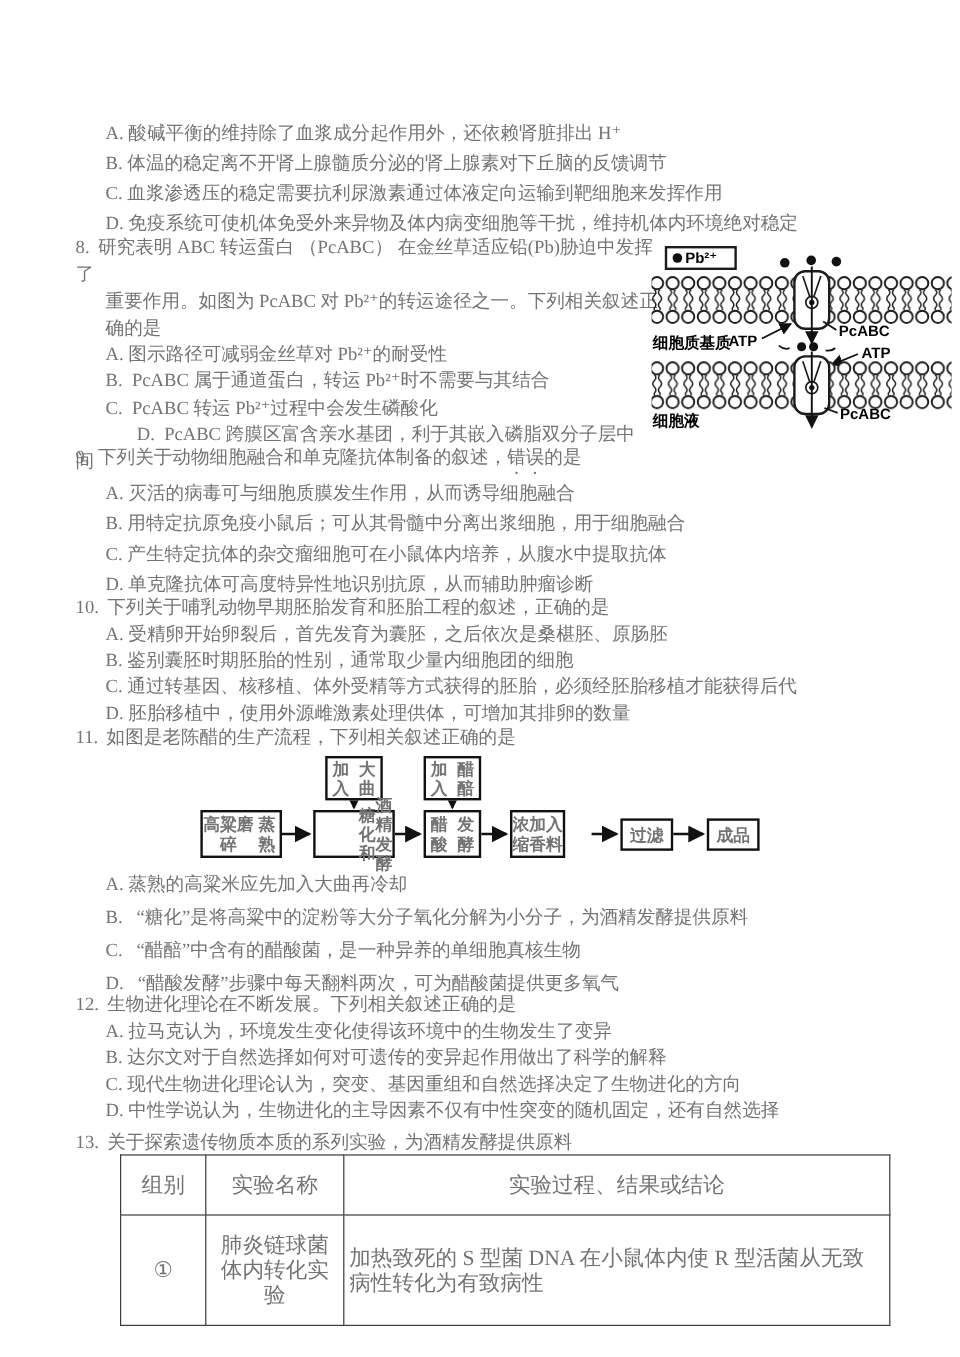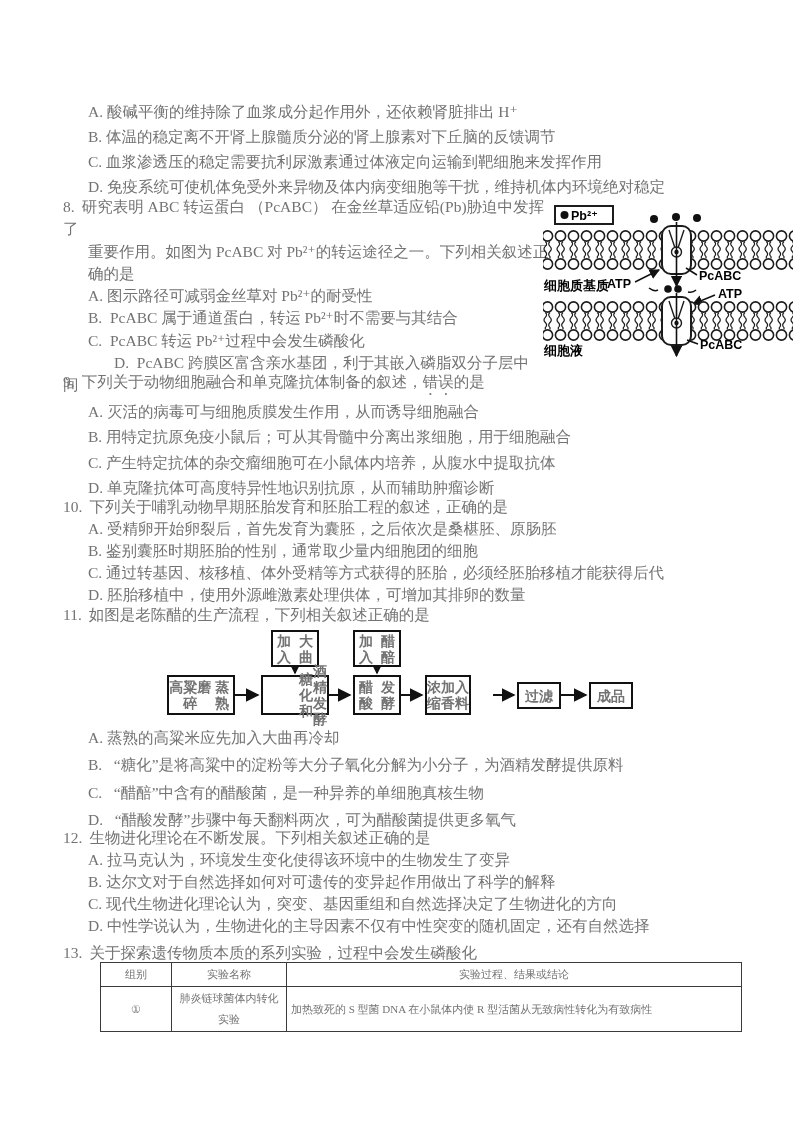--- a/index.html
+++ b/index.html
@@ -13,22 +13,22 @@
   .emph{-webkit-text-emphasis:filled dot;-webkit-text-emphasis-position:under right;
         text-emphasis:filled dot;text-emphasis-position:under right;}
   
   .flow{position:absolute;left:165px;top:630px;width:480px;height:92px;}
   .fbox{position:absolute;border:2px solid #111;background:#fff;display:flex;flex-direction:row;
         align-items:center;justify-content:center;font-weight:bold;font-size:14px;line-height:16px;
         text-align:center;box-sizing:border-box;font-family:"Liberation Sans","DejaVu Sans",sans-serif;}
   .flow svg{position:absolute;left:0;top:0;}
   
   .xtable{border-collapse:collapse;table-layout:fixed;}
-  .xtable th,.xtable td{border:1.5px solid #3a3a3a;font-weight:normal;font-size:11px;
-        line-height:21px;padding:1px 4px;vertical-align:middle;}
+  .xtable th,.xtable td{border:1.5px solid #3a3a3a;font-weight:normal;font-size:18px;
+        line-height:21px;padding:14px 4px;vertical-align:middle;}
   .xtable .c{text-align:center;}
   .xtable .l{text-align:left;}
   svg text{font-family:"Liberation Sans","DejaVu Sans",sans-serif;}
 </style>
 </head>
 <body>
 
 <div class="page">
 
   <div class="blk" id="q7" style="left:63px;top:99px;line-height:25px;">
@@ -181,21 +181,21 @@
 
   <div class="blk" id="q12" style="left:63px;top:827px;line-height:21.9px;">
     <div class="qline"><span class="qnum">12.</span><span>生物进化理论在不断发展。下列相关叙述正确的是</span></div>
     <div class="opt">A. 拉马克认为，环境发生变化使得该环境中的生物发生了变异</div>
     <div class="opt">B. 达尔文对于自然选择如何对可遗传的变异起作用做出了科学的解释</div>
     <div class="opt">C. 现代生物进化理论认为，突变、基因重组和自然选择决定了生物进化的方向</div>
     <div class="opt">D. 中性学说认为，生物进化的主导因素不仅有中性突变的随机固定，还有自然选择</div>
   </div>
 
   <div class="blk" id="q13s" style="left:63px;top:941px;line-height:24px;">
-    <div class="qline"><span class="qnum">13.</span><span>关于探索遗传物质本质的系列实验，过程中会发生磷酸化</span></div>
+    <div class="qline"><span class="qnum">13.</span><span>关于探索遗传物质本质的系列实验，为酒精发酵提供原料</span></div>
   </div>
 
   <div class="blk" style="left:100px;top:962px;">
     <table class="xtable">
       <tbody>
           <tr>
         <th class="c" style="width:62px;">组别</th>
         <th class="c" style="width:106px;">实验名称</th>
         <th class="c" style="width:446px;">实验过程、结果或结论</th>
       </tr>

